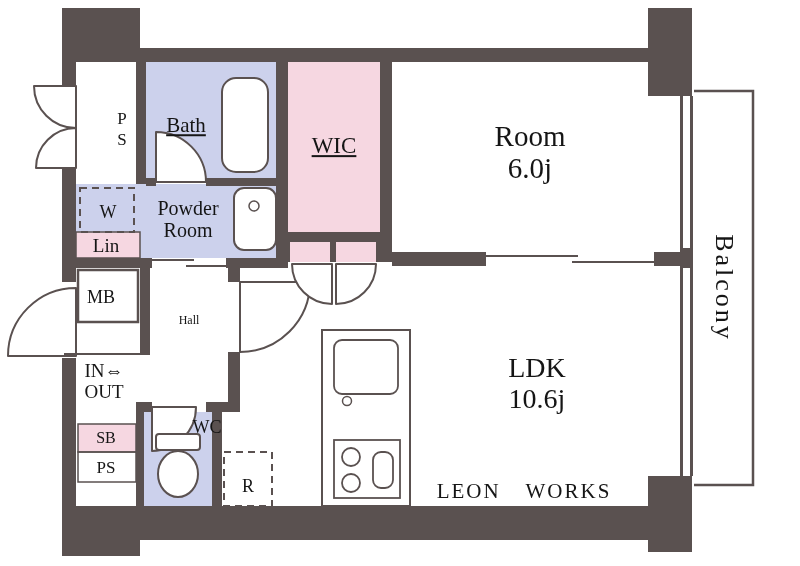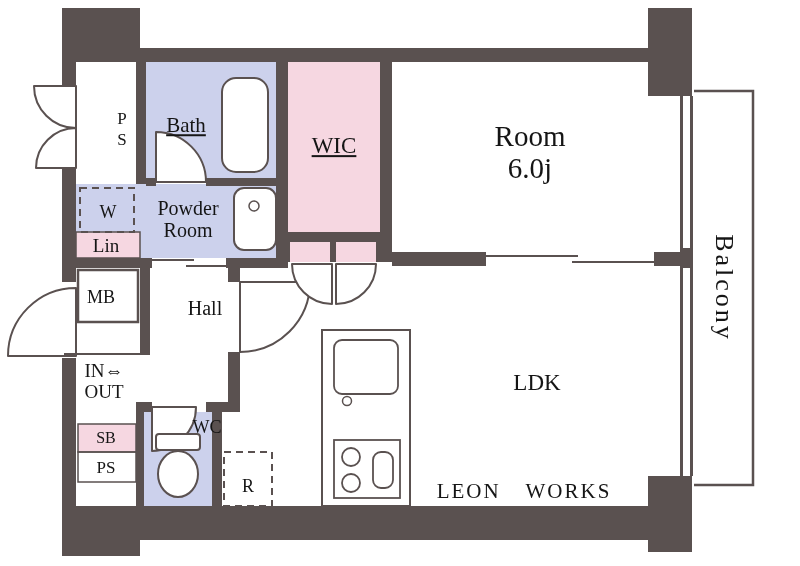--- a/index.html
+++ b/index.html
@@ -133,31 +133,32 @@
 
   <div class="label" style="left:108px;top:212px;font-size:18px;">W</div>
 
   <div class="label" style="left:188px;top:219px;font-size:20px;">
     <span class="line">Powder</span>
     <span class="line">Room</span>
   </div>
 
   <div class="label" style="left:106px;top:246px;font-size:19px;">Lin</div>
   <div class="label" style="left:101px;top:297px;font-size:18px;">MB</div>
-  <div class="label" style="left:189px;top:308px;font-size:20px;margin-left:16px;">Hall</div>
+  <div class="label" style="left:189px;top:321px;font-size:12px;">Hall</div>
 
   <div class="label" style="left:104px;top:381px;font-size:19px;">
     <span class="line">IN⇔</span>
     <span class="line">OUT</span>
   </div>
 
   <div class="label" style="left:106px;top:438px;font-size:16px;">SB</div>
   <div class="label" style="left:106px;top:468px;font-size:17px;">PS</div>
   <div class="label" style="left:175px;top:427px;font-size:18px;margin-left:32px;">WC</div>
   <div class="label" style="left:248px;top:486px;font-size:18px;">R</div>
 
-  <div class="label" style="left:537px;top:383px;font-size:23px;font-family:Liberation Serif, serif;">
+  <div class="label" style="left:537px;top:383px;font-size:28px;font-family:Liberation Serif, serif;">
     <span class="line">LDK</span>
+    <span class="line">10.6j</span>
   </div>
 
   <div class="label brand" style="left:524px;top:492px;font-size:21px;">LEON WORKS</div>
 
 </div>
 
 </body></html>

